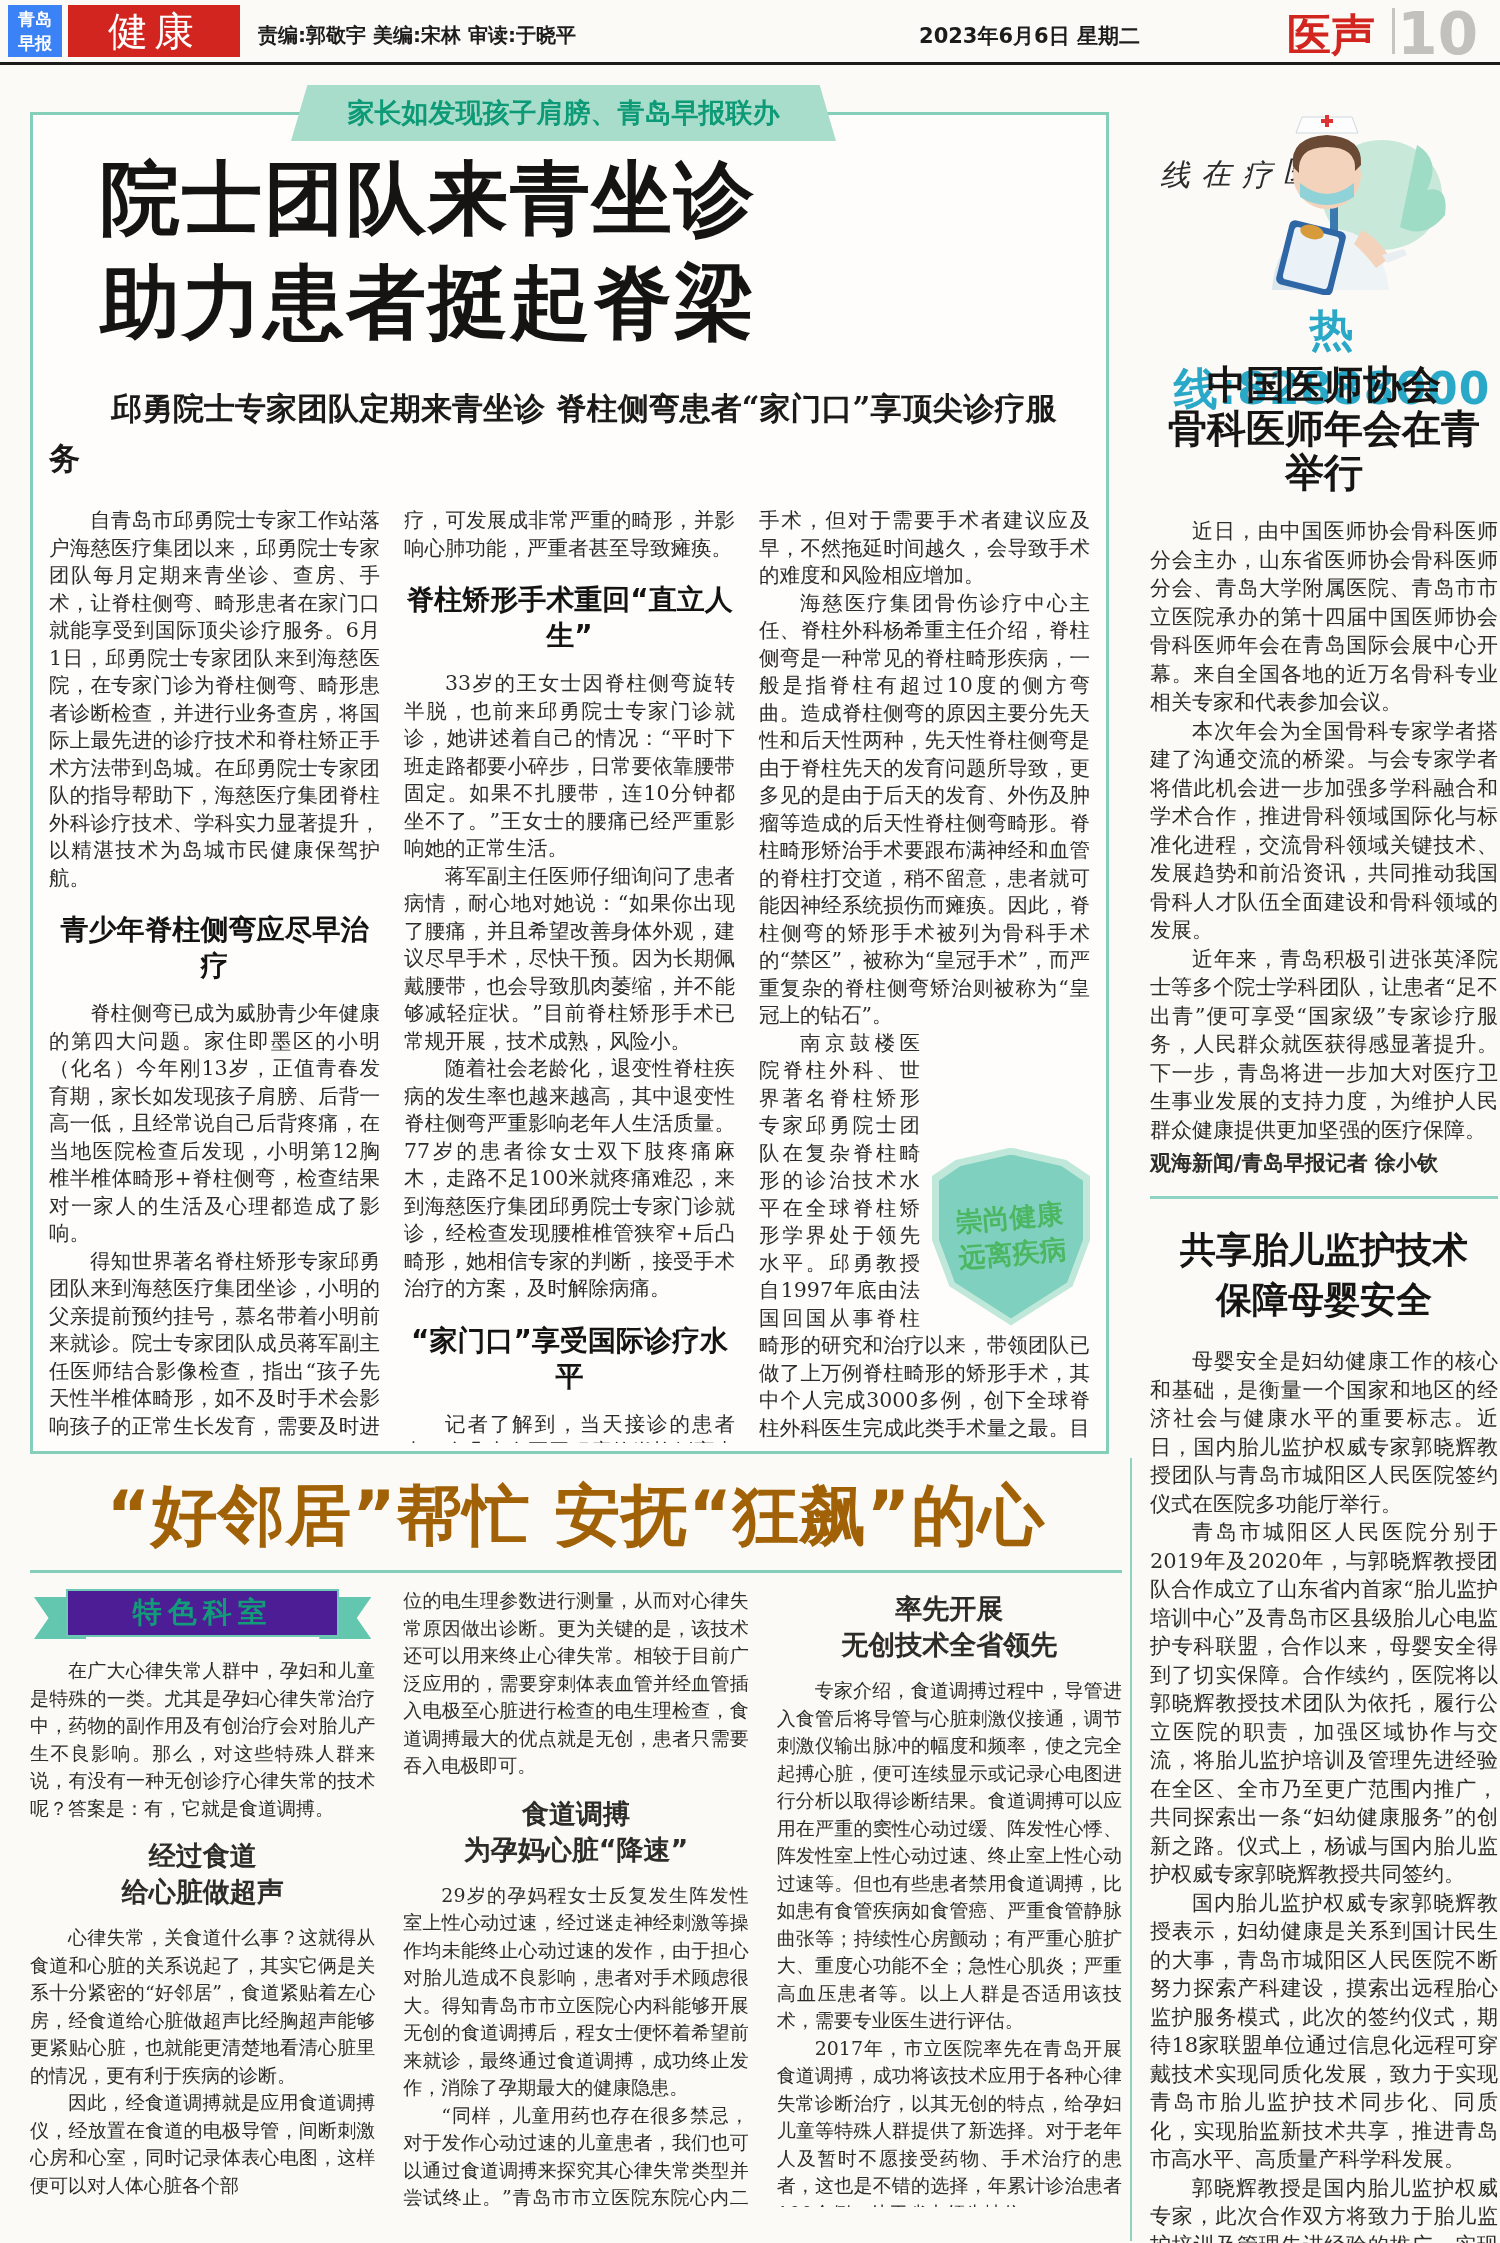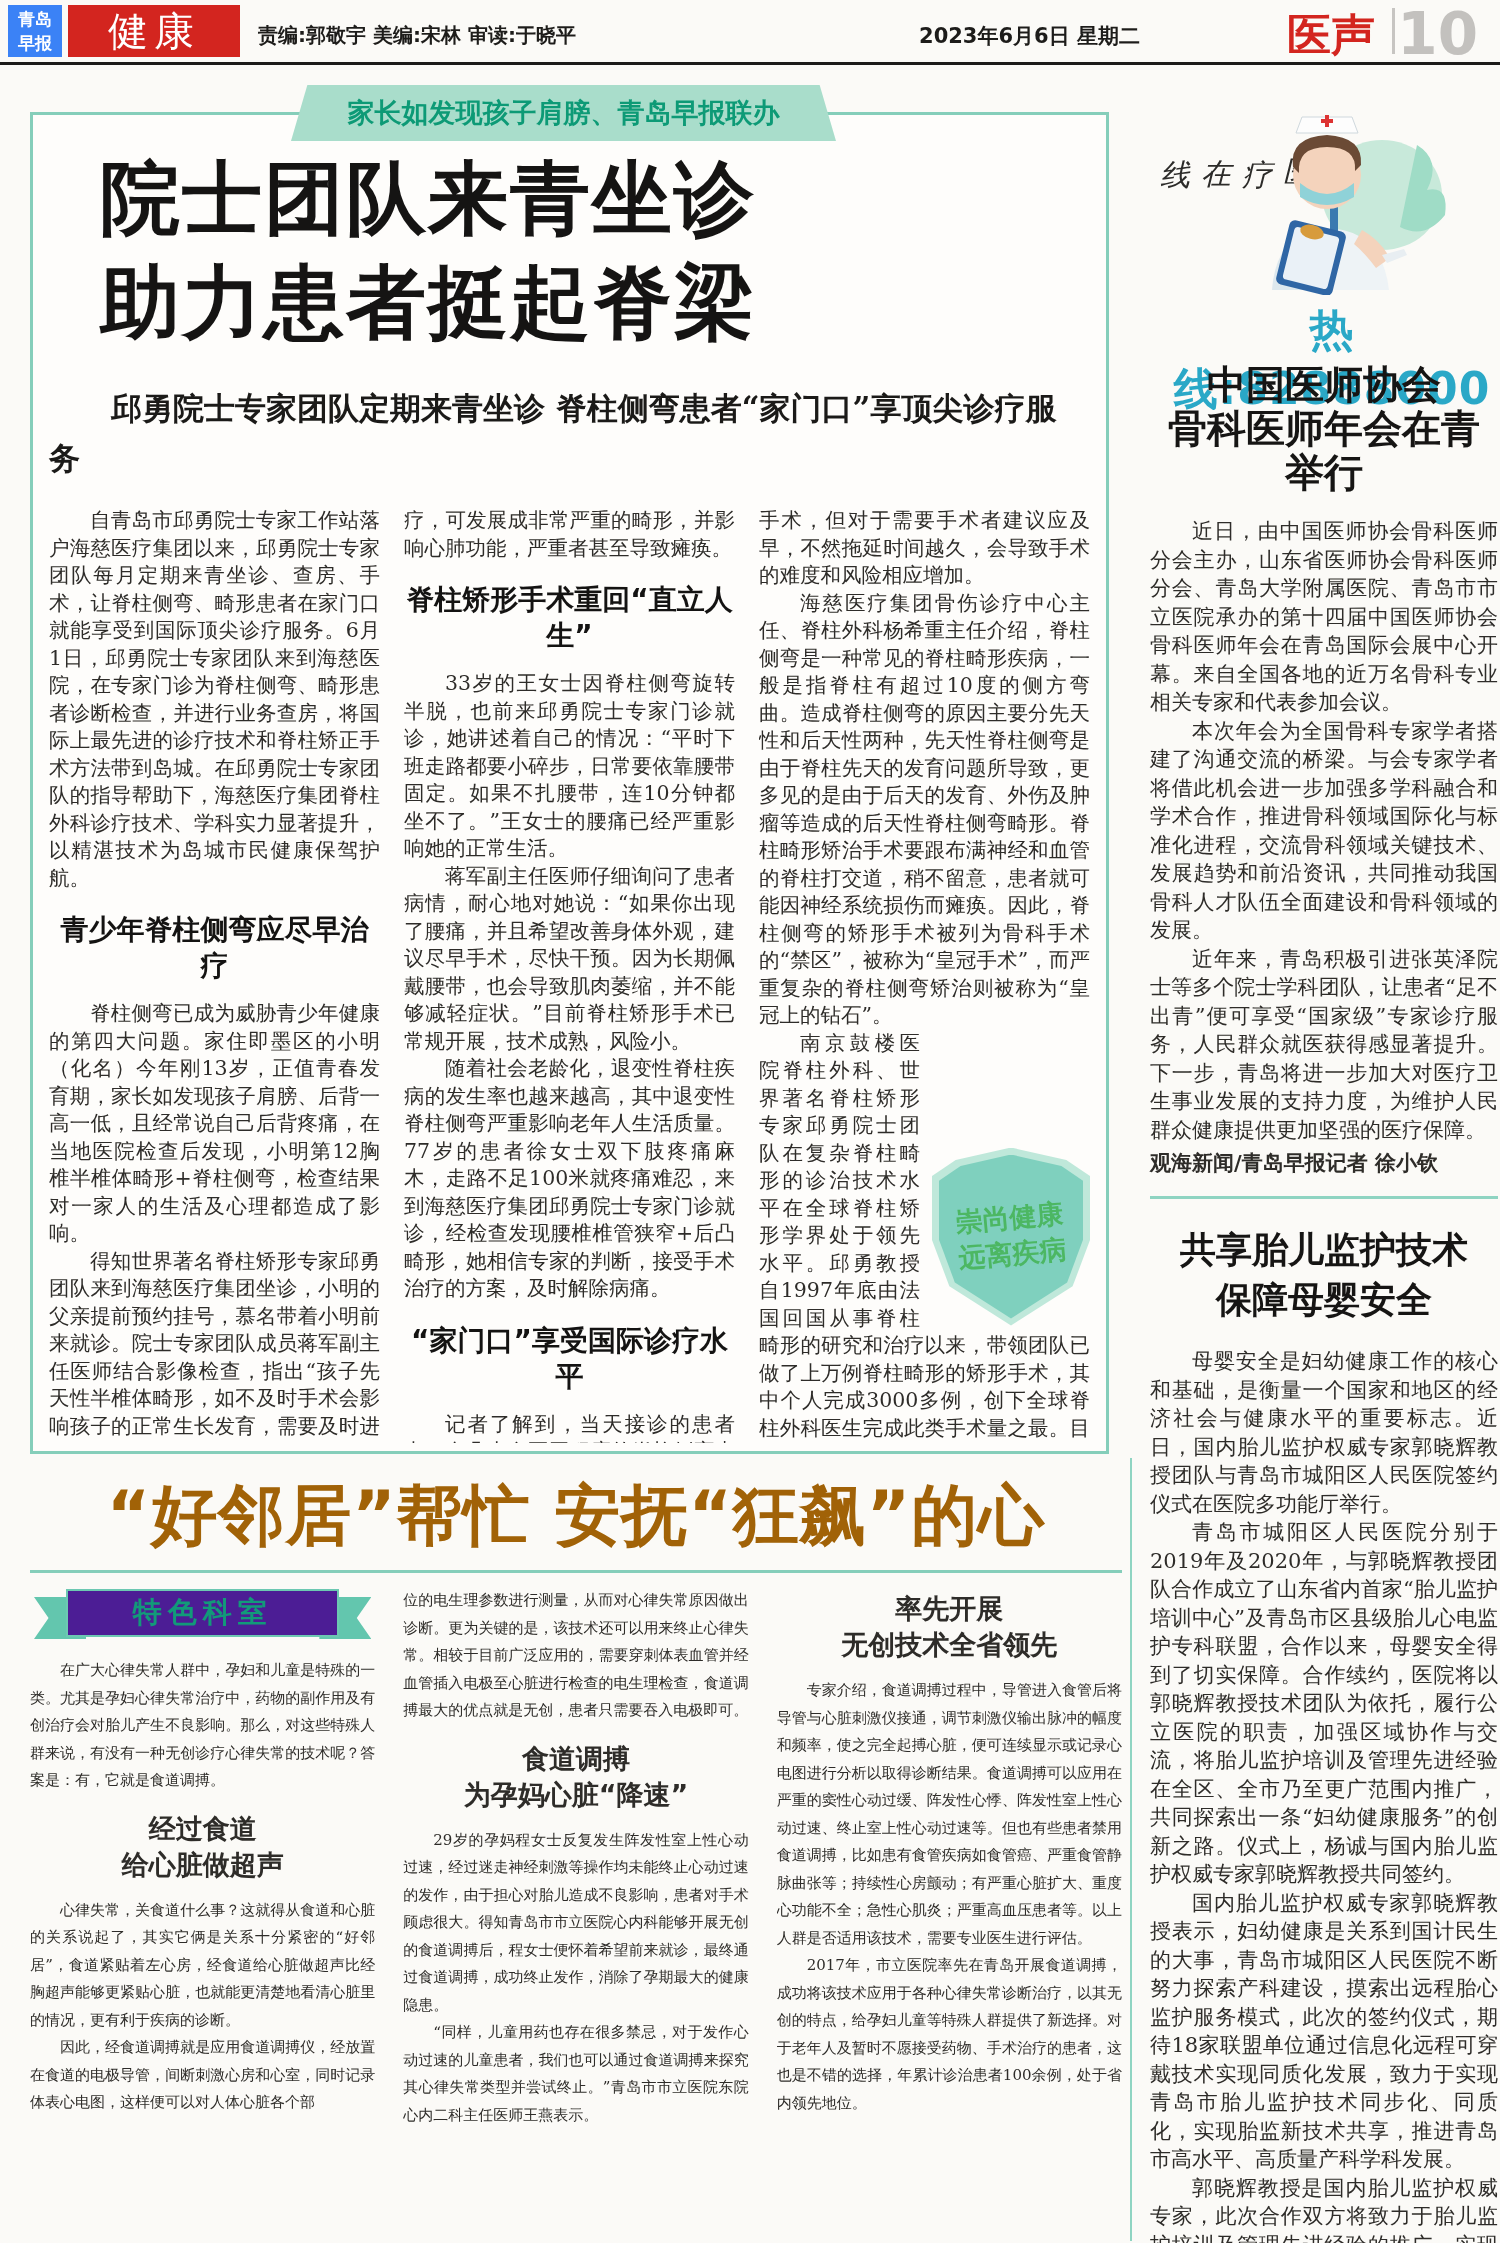--- a/index.html
+++ b/index.html
@@ -53,21 +53,21 @@
   .sidebar p{margin:0;text-indent:2em;font-size:21px;line-height:28.5px;text-align:justify;}
   .side-byline{font-weight:bold;margin-top:4px;font-size:21px;line-height:30px;}
   .side-divider{border-top:3px solid #8fd4c2;margin:18px 0 0 0;}
   
   .vrule{position:absolute;left:1130px;top:1458px;width:2px;height:783px;background:#8fd4c2;}
   .bottom{position:absolute;left:30px;top:1458px;width:1092px;height:785px;overflow:hidden;}
   .bottom-headline{text-align:center;font-family:"DejaVu Sans",sans-serif;font-weight:900;font-size:66px;
       line-height:88px;color:#a16207;margin:14px 0 10px 0;letter-spacing:1px;}
   .bottom-rule{border-top:3px solid #85ceba;margin:0 0 14px 0;}
   .bottom-cols{display:flex;gap:28px;height:620px;}
-  .bottom-cols .col p{font-size:15px;line-height:27.5px;}
+  .bottom-cols .col p{font-size:19px;line-height:27.5px;}
   .bcolhead{font-family:"DejaVu Sans",sans-serif;font-weight:900;font-size:27px;line-height:36px;text-align:center;margin:16px 0 14px 0;}
   .bcolhead.first{margin-top:4px;}
   
   .ribbon{position:relative;height:50px;margin:2px 18px 18px 18px;}
   .ribbon-side{position:absolute;top:8px;width:52px;height:42px;background:#63c6ae;}
   .ribbon-side.l{left:-14px;clip-path:polygon(0 0,100% 0,100% 100%,0 100%,28% 50%);}
   .ribbon-side.r{right:-14px;clip-path:polygon(0 0,100% 0,72% 50%,100% 100%,0 100%);}
   .ribbon-band{position:absolute;left:18px;right:18px;top:0;height:44px;background:#4c1d95;border:2px solid #6cc8b2;
       text-align:center;line-height:42px;font-family:"DejaVu Sans",sans-serif;font-weight:900;font-size:29px;color:#129a79;letter-spacing:6px;}
 </style>

